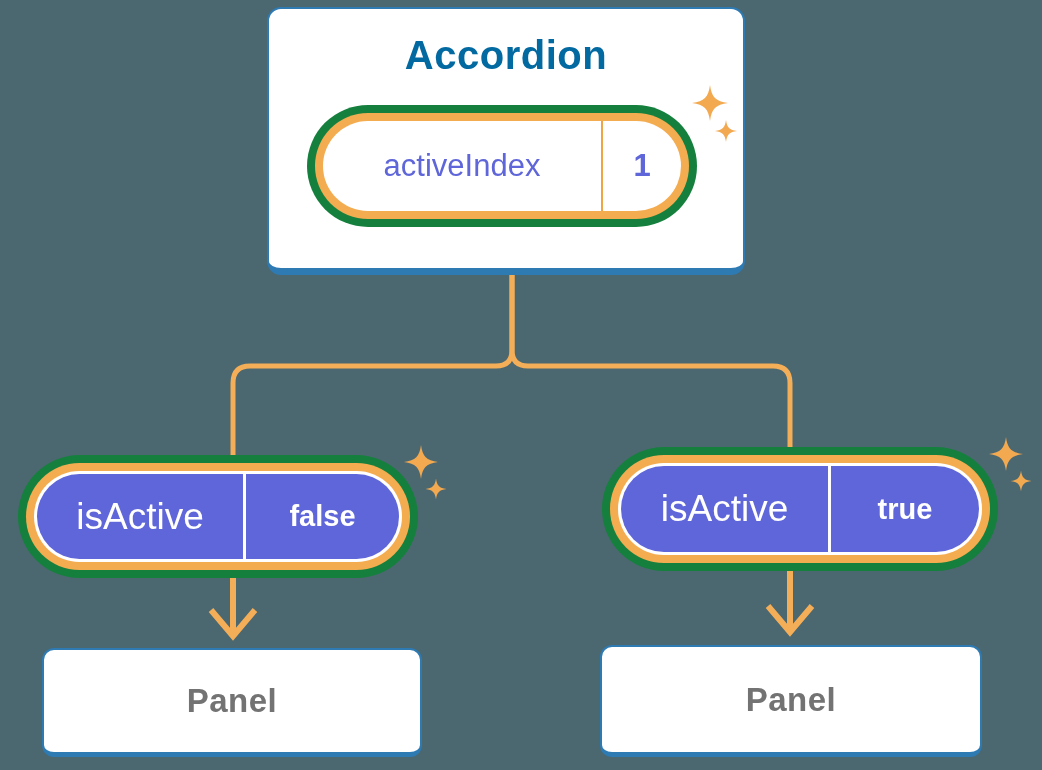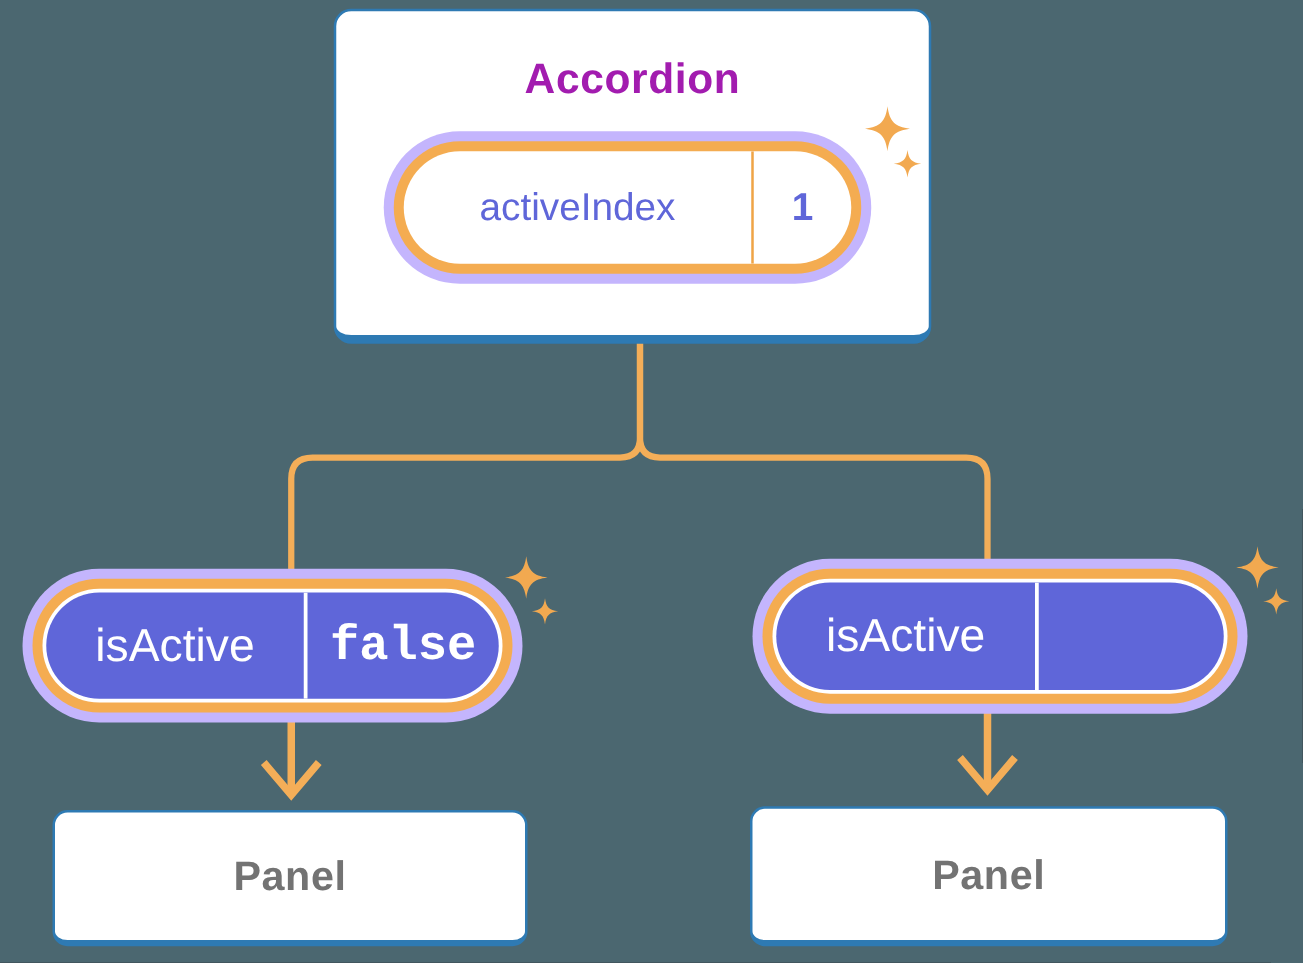--- a/index.html
+++ b/index.html
@@ -17,38 +17,38 @@
   .card{
     position:absolute;z-index:2;
     background:#ffffff;
     border:2px solid #2e7ab3;
     border-bottom-width:7px;
     border-radius:14px;
     box-sizing:border-box;
     display:flex;flex-direction:column;align-items:center;
   }
   .card-title{
-    color:#a21caf;font-size:34px;font-weight:600;
-    margin-top:35px;letter-spacing:0.5px;
+    color:#0369a1;font-size:40px;font-weight:600;
+    margin-top:24px;letter-spacing:0.5px;
   }
   .panel{
     position:absolute;z-index:2;
     background:#ffffff;
     border:2px solid #2e7ab3;
     border-bottom-width:5px;
     border-radius:12px;
     box-sizing:border-box;
     display:flex;align-items:center;justify-content:center;
   }
   .panel-title{color:#737373;font-size:33px;font-weight:600;letter-spacing:0.5px;}
 
   
   .pill-cream{
     position:absolute;z-index:2;
-    background:#c4b5fd;border-radius:999px;
+    background:#15803d;border-radius:999px;
     box-sizing:border-box;padding:8px;
   }
   .pill-orange{
     width:100%;height:100%;
     background:#f4ac51;border-radius:999px;
     box-sizing:border-box;padding:8px;
   }
   .pill-white-gap{
     width:100%;height:100%;
     background:#ffffff;border-radius:999px;
@@ -59,21 +59,21 @@
     border-radius:999px;
     display:flex;align-items:stretch;
     overflow:hidden;
   }
   .pill-face.white{background:#ffffff;}
   .pill-face.purple{background:#5f66d9;}
   .seg{display:flex;align-items:center;justify-content:center;}
   .seg-label-state{color:#5f66d9;font-size:31px;}
   .seg-value-state{color:#5f66d9;font-size:31px;font-weight:700;}
   .seg-label-prop{color:#ffffff;font-size:37px;}
-  .seg-value-prop{color:#ffffff;font-size:39px;font-weight:700;font-family:Liberation Mono, monospace;}
+  .seg-value-prop{color:#ffffff;font-size:29px;font-weight:700;}
   .divider-orange{width:2px;background:#efa446;}
   .divider-white{width:3px;background:#ffffff;}
 </style>
 </head>
 <body>
 
 <div class="canvas">
 
   <svg class="layer z1" width="1042" height="770" viewBox="0 0 1042 770">
     <path d="M 512 272 L 512 350 Q 512 366 496 366 L 250 366 Q 233 366 233 383 L 233 456" fill="none" stroke="#f4ae58" stroke-width="5"></path>
@@ -113,20 +113,21 @@
       </div>
     </div>
   </div>
 
   <div class="pill-cream" style="left:602px;top:447px;width:396px;height:124px;">
     <div class="pill-orange">
       <div class="pill-white-gap">
         <div class="pill-face purple">
           <div class="seg seg-label-prop" style="width:207px;">isActive</div>
           <div class="divider-white"></div>
+          <div class="seg seg-value-prop" style="flex:1;">true</div>
         </div>
       </div>
     </div>
   </div>
 
   <div class="panel" style="left:42px;top:648px;width:380px;height:109px;">
     <div class="panel-title">Panel</div>
   </div>
   <div class="panel" style="left:600px;top:645px;width:382px;height:112px;">
     <div class="panel-title">Panel</div>

